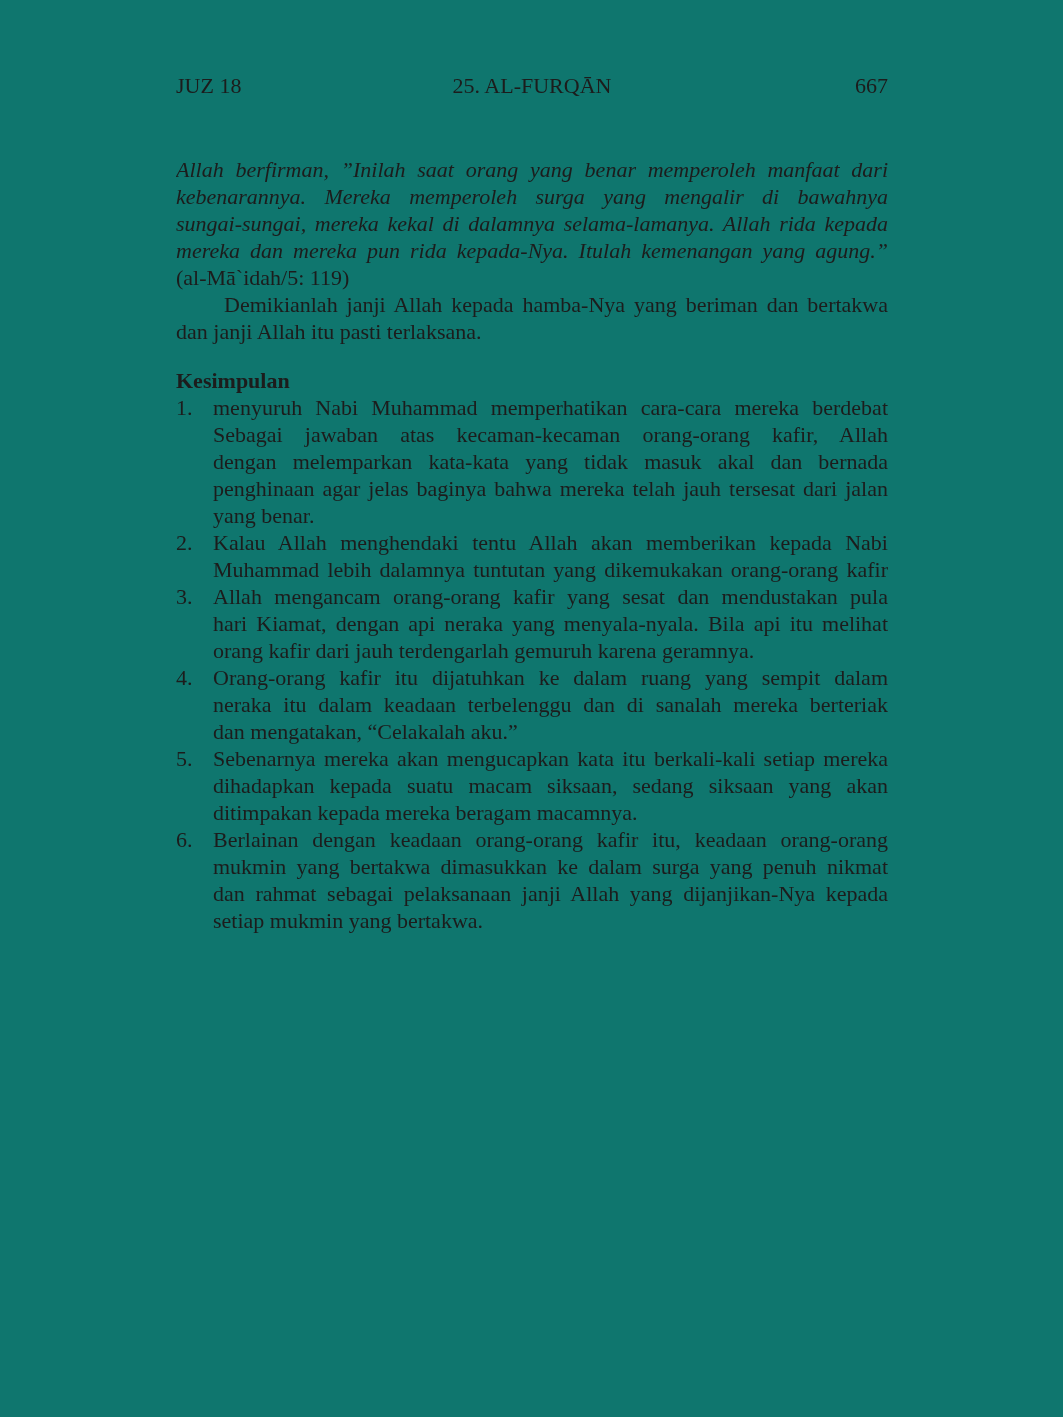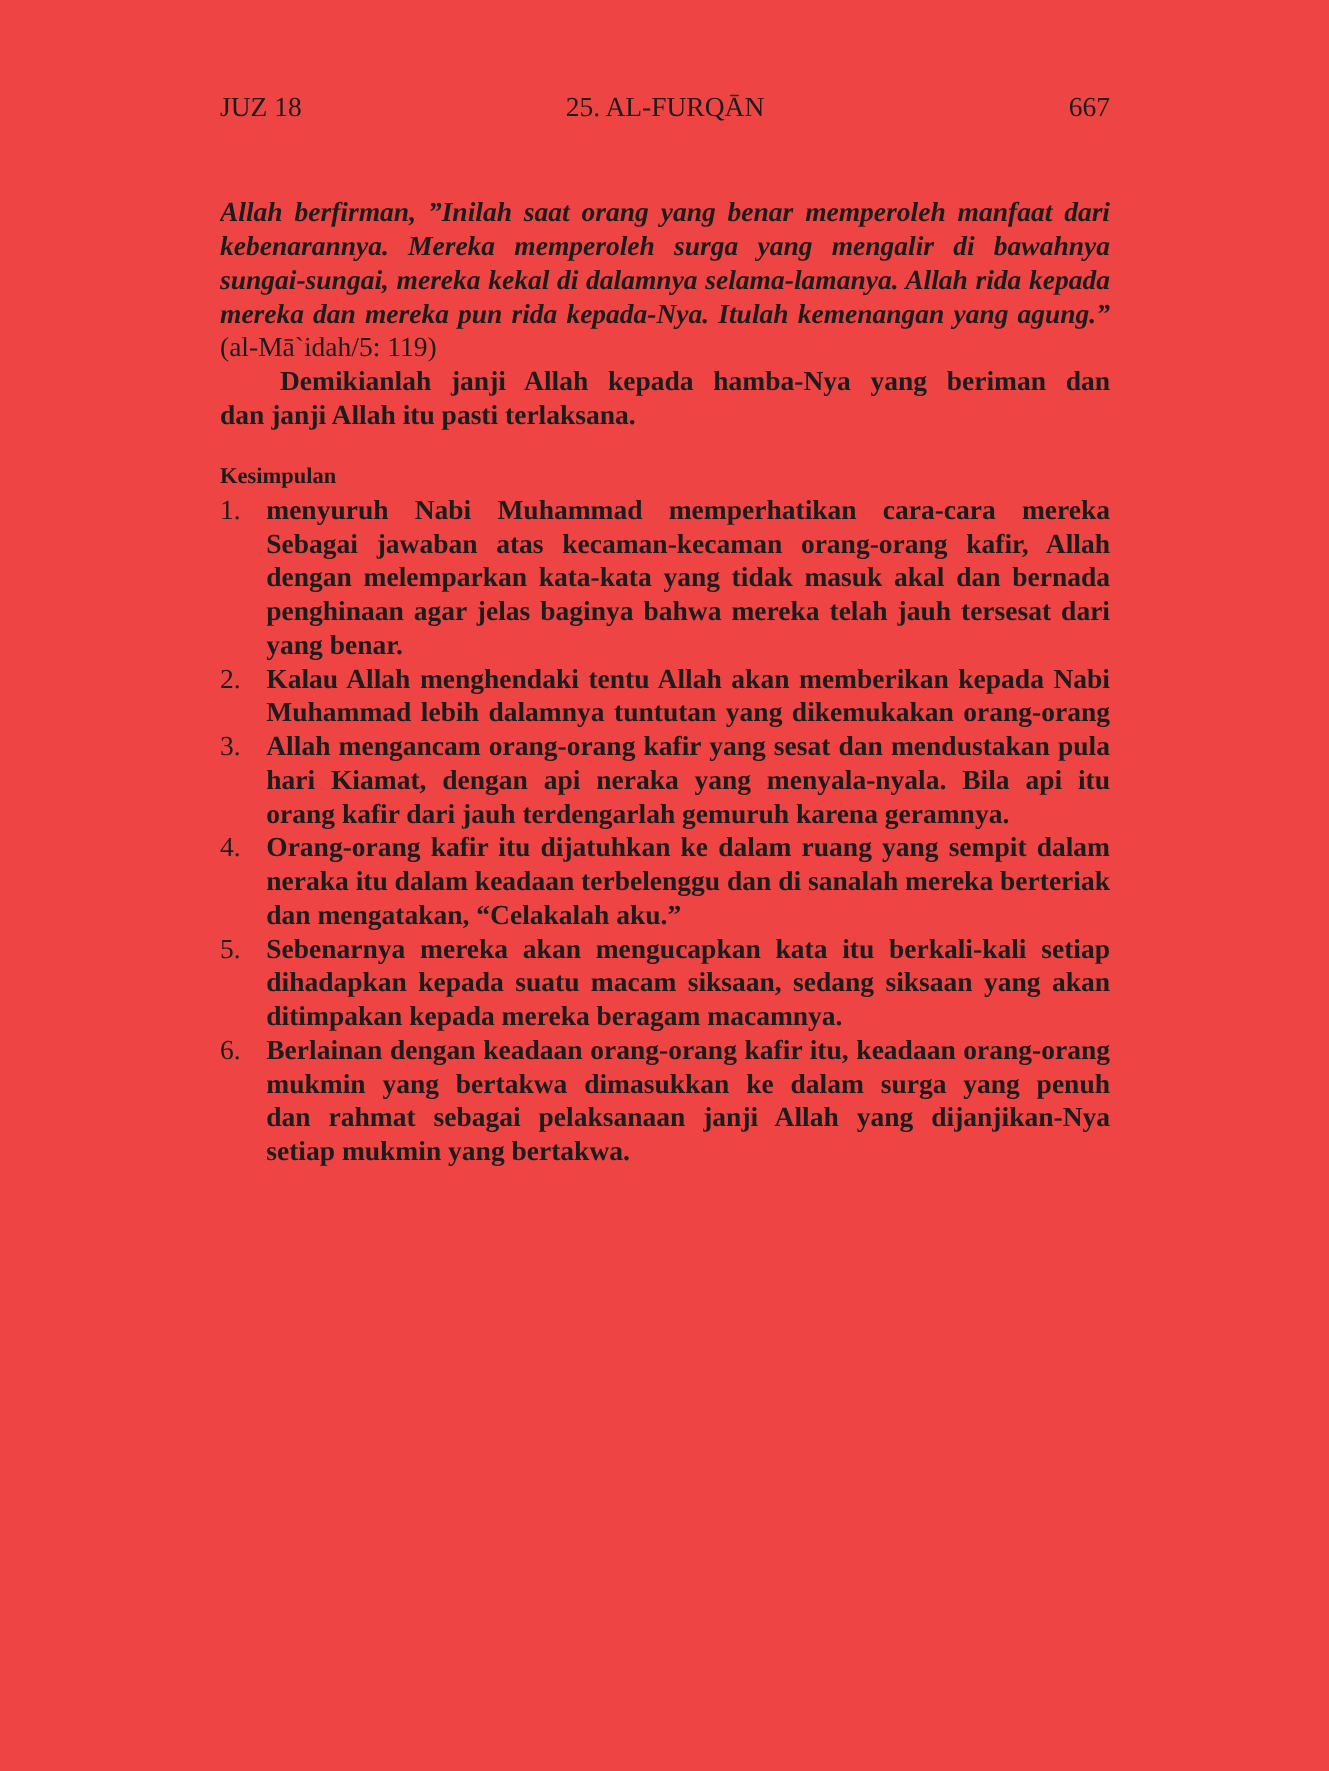--- a/index.html
+++ b/index.html
@@ -1,20 +1,20 @@
 <!DOCTYPE html>
 <html><head>
 <meta charset="utf-8">
 <style>
   html, body { margin: 0; padding: 0; background: #ffffff; }
   .page {
     position: relative;
     width: 1063px;
     height: 1417px;
-    background: #ef4444;
+    background: #0f766e;
     color: #1c1c1c;
     font-family: "Liberation Serif", serif;
     overflow: hidden;
     margin: 0 auto;
   }
   .header {
     position: absolute;
     left: 176px;
     top: 72px;
     width: 712px;
@@ -34,29 +34,28 @@
     width: 712px;
     font-size: 22px;
     line-height: 27px;
   }
   .line {
     text-align: justify;
     text-align-last: justify;
     height: 27px;
     overflow: hidden;
     white-space: normal;
-    font-weight: bold;
   }
   .line.last { text-align-last: left; }
   .italic-quote { font-style: italic; }
   .citation { line-height: 27px; }
   .indent-first .line:first-child { text-indent: 48px; }
 
   .kes-heading {
-    font-size: 18px;
+    font-size: 22px;
     line-height: 27px;
     font-weight: 700;
     margin: 22px 0 0 0;
   }
   .kes-list { margin: 0; padding: 0; }
   .list-item { display: flex; }
   .list-item .num { flex: 0 0 37px; line-height: 27px; }
   .list-item .item-text { flex: 1; min-width: 0; }
 </style>
 </head>

